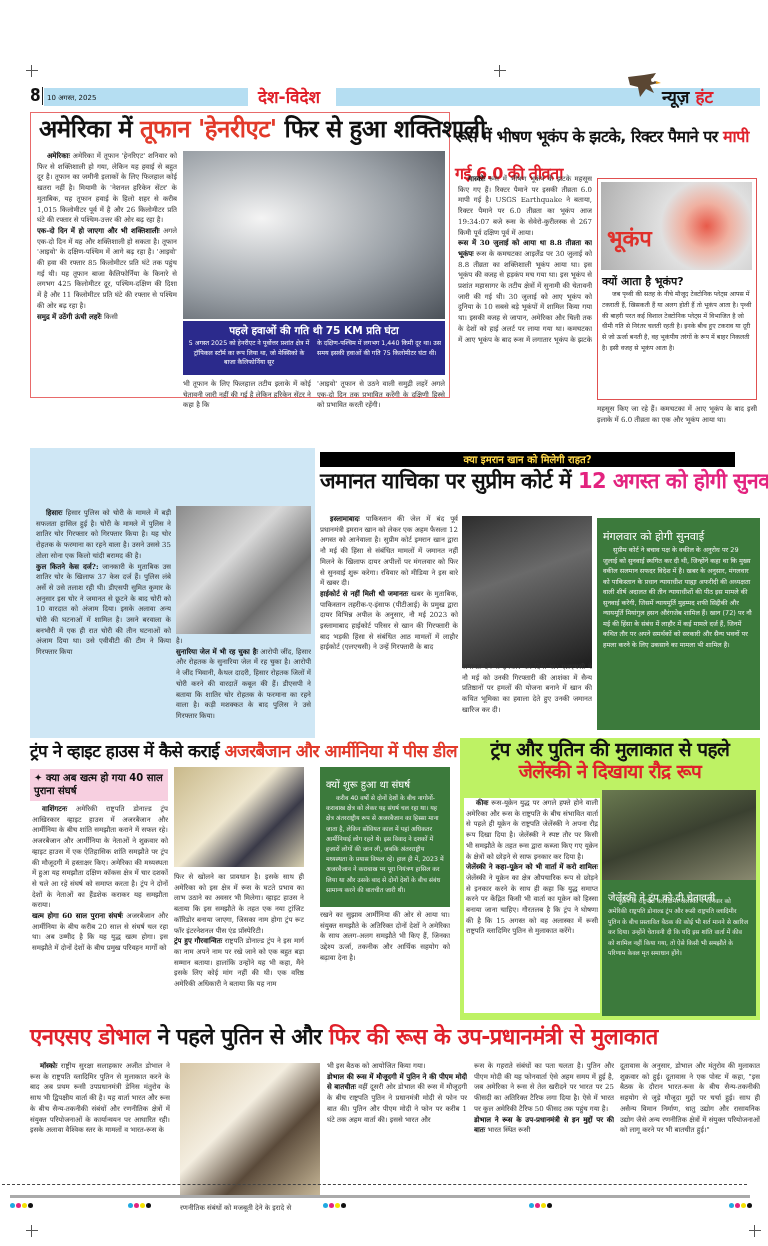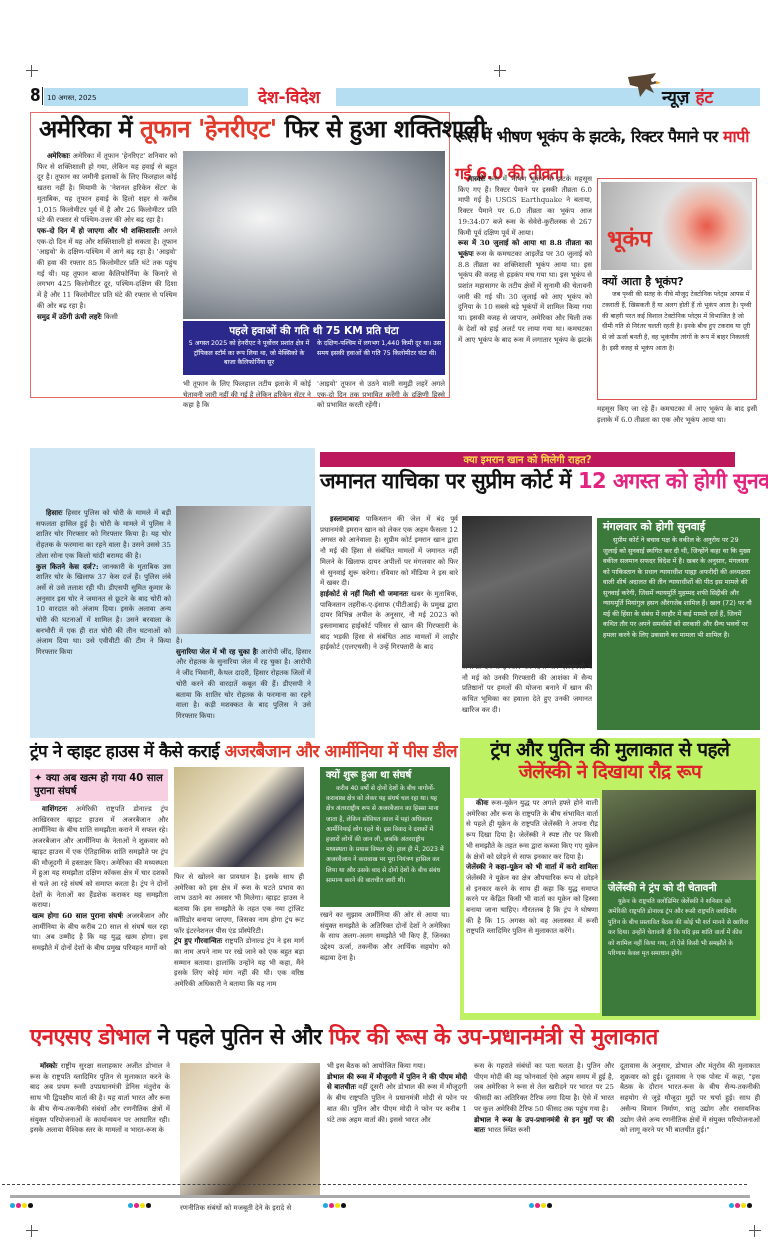--- a/index.html
+++ b/index.html
@@ -15,25 +15,25 @@
 .logo{font-family:"DejaVu Sans",sans-serif;font-weight:bold;font-size:17px;color:#111}
 .logo span{color:#e0202a}
 .hl{font-family:"DejaVu Sans",sans-serif;font-weight:bold;letter-spacing:-0.5px;line-height:1.1;color:#111;transform-origin:left top}
 .red{color:#e23a2a}
 .crim{color:#e0202a}
 .pink{color:#e3237f}
 .body{font-size:7px;line-height:10.7px;text-align:justify;color:#333;text-indent:10px;overflow:hidden}
 .body b{color:#111}
 .photo{background:linear-gradient(135deg,#8a8a8a,#d9d9d9 40%,#6e6e6e 70%,#bcbcbc)}
 .greenbox{background:#3c7a3c;color:#f2f2f2}
-.greenbox .t{font-family:"DejaVu Sans",sans-serif;font-weight:bold;color:#fff;font-size:11px;padding:0 6px 2px}
+.greenbox .t{font-family:"DejaVu Sans",sans-serif;font-weight:normal;color:#fff;font-size:11px;padding:10px 6px 2px}
 .greenbox .b{font-family:"DejaVu Sans",sans-serif;font-size:6.5px;line-height:10.5px;padding:0 6px;text-indent:10px}
 .navybox{background:#2b2a8c;color:#fff}
 .lightblue{background:#cfe7f5}
-.redbar{background:#be185d;color:#ffd84a;font-family:"DejaVu Sans",sans-serif;font-weight:bold;text-align:center}
+.redbar{background:#000000;color:#ffd84a;font-family:"DejaVu Sans",sans-serif;font-weight:bold;text-align:center}
 .regdot{display:inline-block;width:5px;height:5px;border-radius:50%;margin-right:1px}
 </style>
 </head>
 <body>
 
 <div class="crop" style="left:26px;top:65px"></div>
 <div class="crop" style="left:494px;top:65px"></div>
 <div class="crop" style="left:26px;top:1225px"></div>
 <div class="crop" style="left:749px;top:1225px"></div>
 

